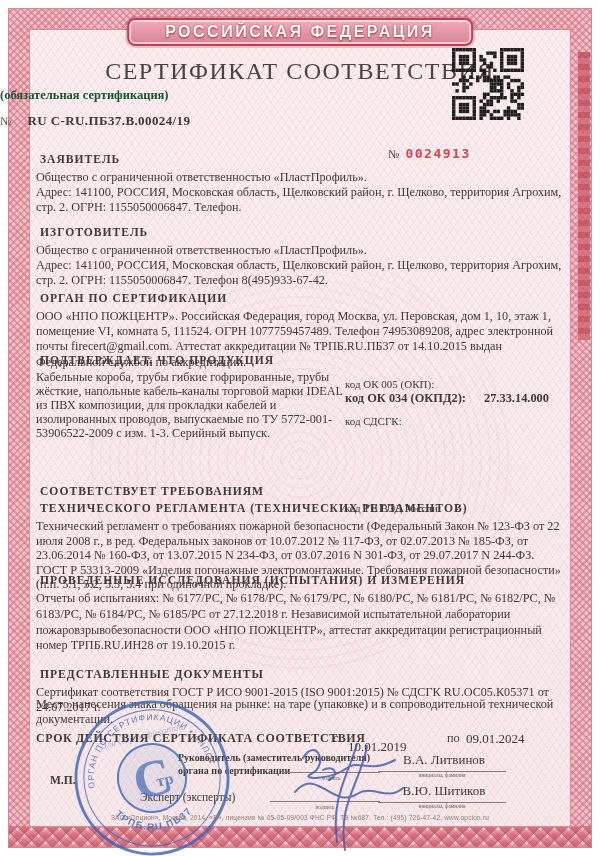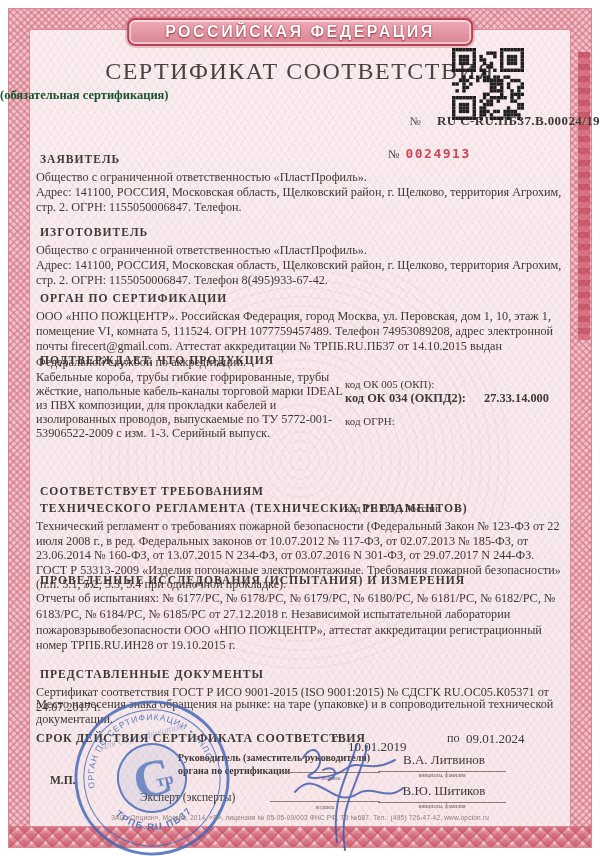--- a/index.html
+++ b/index.html
@@ -35,21 +35,21 @@
   .banner{position:absolute;left:50%;transform:translateX(-50%);top:18px;
     padding:3px 36px;border:2px solid #b84353;border-radius:8px;
     background:linear-gradient(#f0aab6,#d98492);
     box-shadow:inset 0 0 0 2px rgba(255,255,255,.55), 0 0 0 2px rgba(184,67,83,.25);
     font-family:"Liberation Sans",sans-serif;font-weight:bold;font-size:16px;letter-spacing:2.5px;
     color:#fff;text-shadow:0 1px 2px #93303d,0 0 1px #93303d;white-space:nowrap;}
   .title{position:absolute;left:0;right:0;top:58px;text-align:center;
     font-size:24px;letter-spacing:1.5px;color:#49433e;}
   .subtitle{position:absolute;left:0;right:0;top:88px;text-align:left;
     font-weight:bold;font-size:12.5px;color:#14532d;}
-  .regline{position:absolute;left:0;right:0;top:113px;text-align:right;font-size:13px;}
+  .regline{position:absolute;left:0;right:0;top:113px;text-align:left;font-size:13px;}
   .regline .no{color:#59524b;font-size:12px;margin-right:16px;}
   .regline .num{font-weight:bold;letter-spacing:.4px;}
   .qr{position:absolute;left:452px;top:48px;}
   .form-number{position:absolute;left:388px;top:146px;font-size:12px;color:#4a443f;}
   .form-number .digits{font-family:"DejaVu Sans Mono",monospace;font-weight:bold;
     color:#cf4552;font-size:13px;letter-spacing:1.5px;margin-left:6px;}
   
   .sec{position:absolute;left:36px;width:532px;}
   .sec h3{margin:4px;font-size:11.6px;font-weight:bold;letter-spacing:1px;color:#3e3933;}
   .sec p{margin:0;font-size:12.2px;line-height:15.2px;white-space:pre-line;}
@@ -362,21 +362,21 @@
   </div>
 
   <div class="codes">
     <div class="row r1">
       <span>код ОК 005 (ОКП):</span>
     </div>
     <div class="row r2">
       <span>код ОК 034 (ОКПД2):</span><span class="val">27.33.14.000</span>
     </div>
     <div class="row r3">
-      <span>код ОГРН:</span>
+      <span>код СДСГК:</span>
     </div>
     <div class="row r4">
       <span>код ТН ВЭД России:</span><span class="val">-</span>
     </div>
   </div>
 
   <div class="sec" style="top:481px">
     <h3>СООТВЕТСТВУЕТ ТРЕБОВАНИЯМ</h3>
     <h3 style="margin-top:4px">ТЕХНИЧЕСКОГО РЕГЛАМЕНТА (ТЕХНИЧЕСКИХ РЕГЛАМЕНТОВ)</h3>
     <p style="line-height:14.6px">Технический регламент о требованиях пожарной безопасности (Федеральный Закон № 123-ФЗ от 22 июля 2008 г., в ред. Федеральных законов от 10.07.2012 № 117-ФЗ, от 02.07.2013 № 185-ФЗ, от 23.06.2014 № 160-ФЗ, от 13.07.2015 N 234-ФЗ, от 03.07.2016 N 301-ФЗ, от 29.07.2017 N 244-ФЗ. ГОСТ Р 53313-2009 «Изделия погонажные электромонтажные. Требования пожарной безопасности» (п.п. 5.1, 5.2, 5.3, 5.4 при одиночной прокладке).</p>

